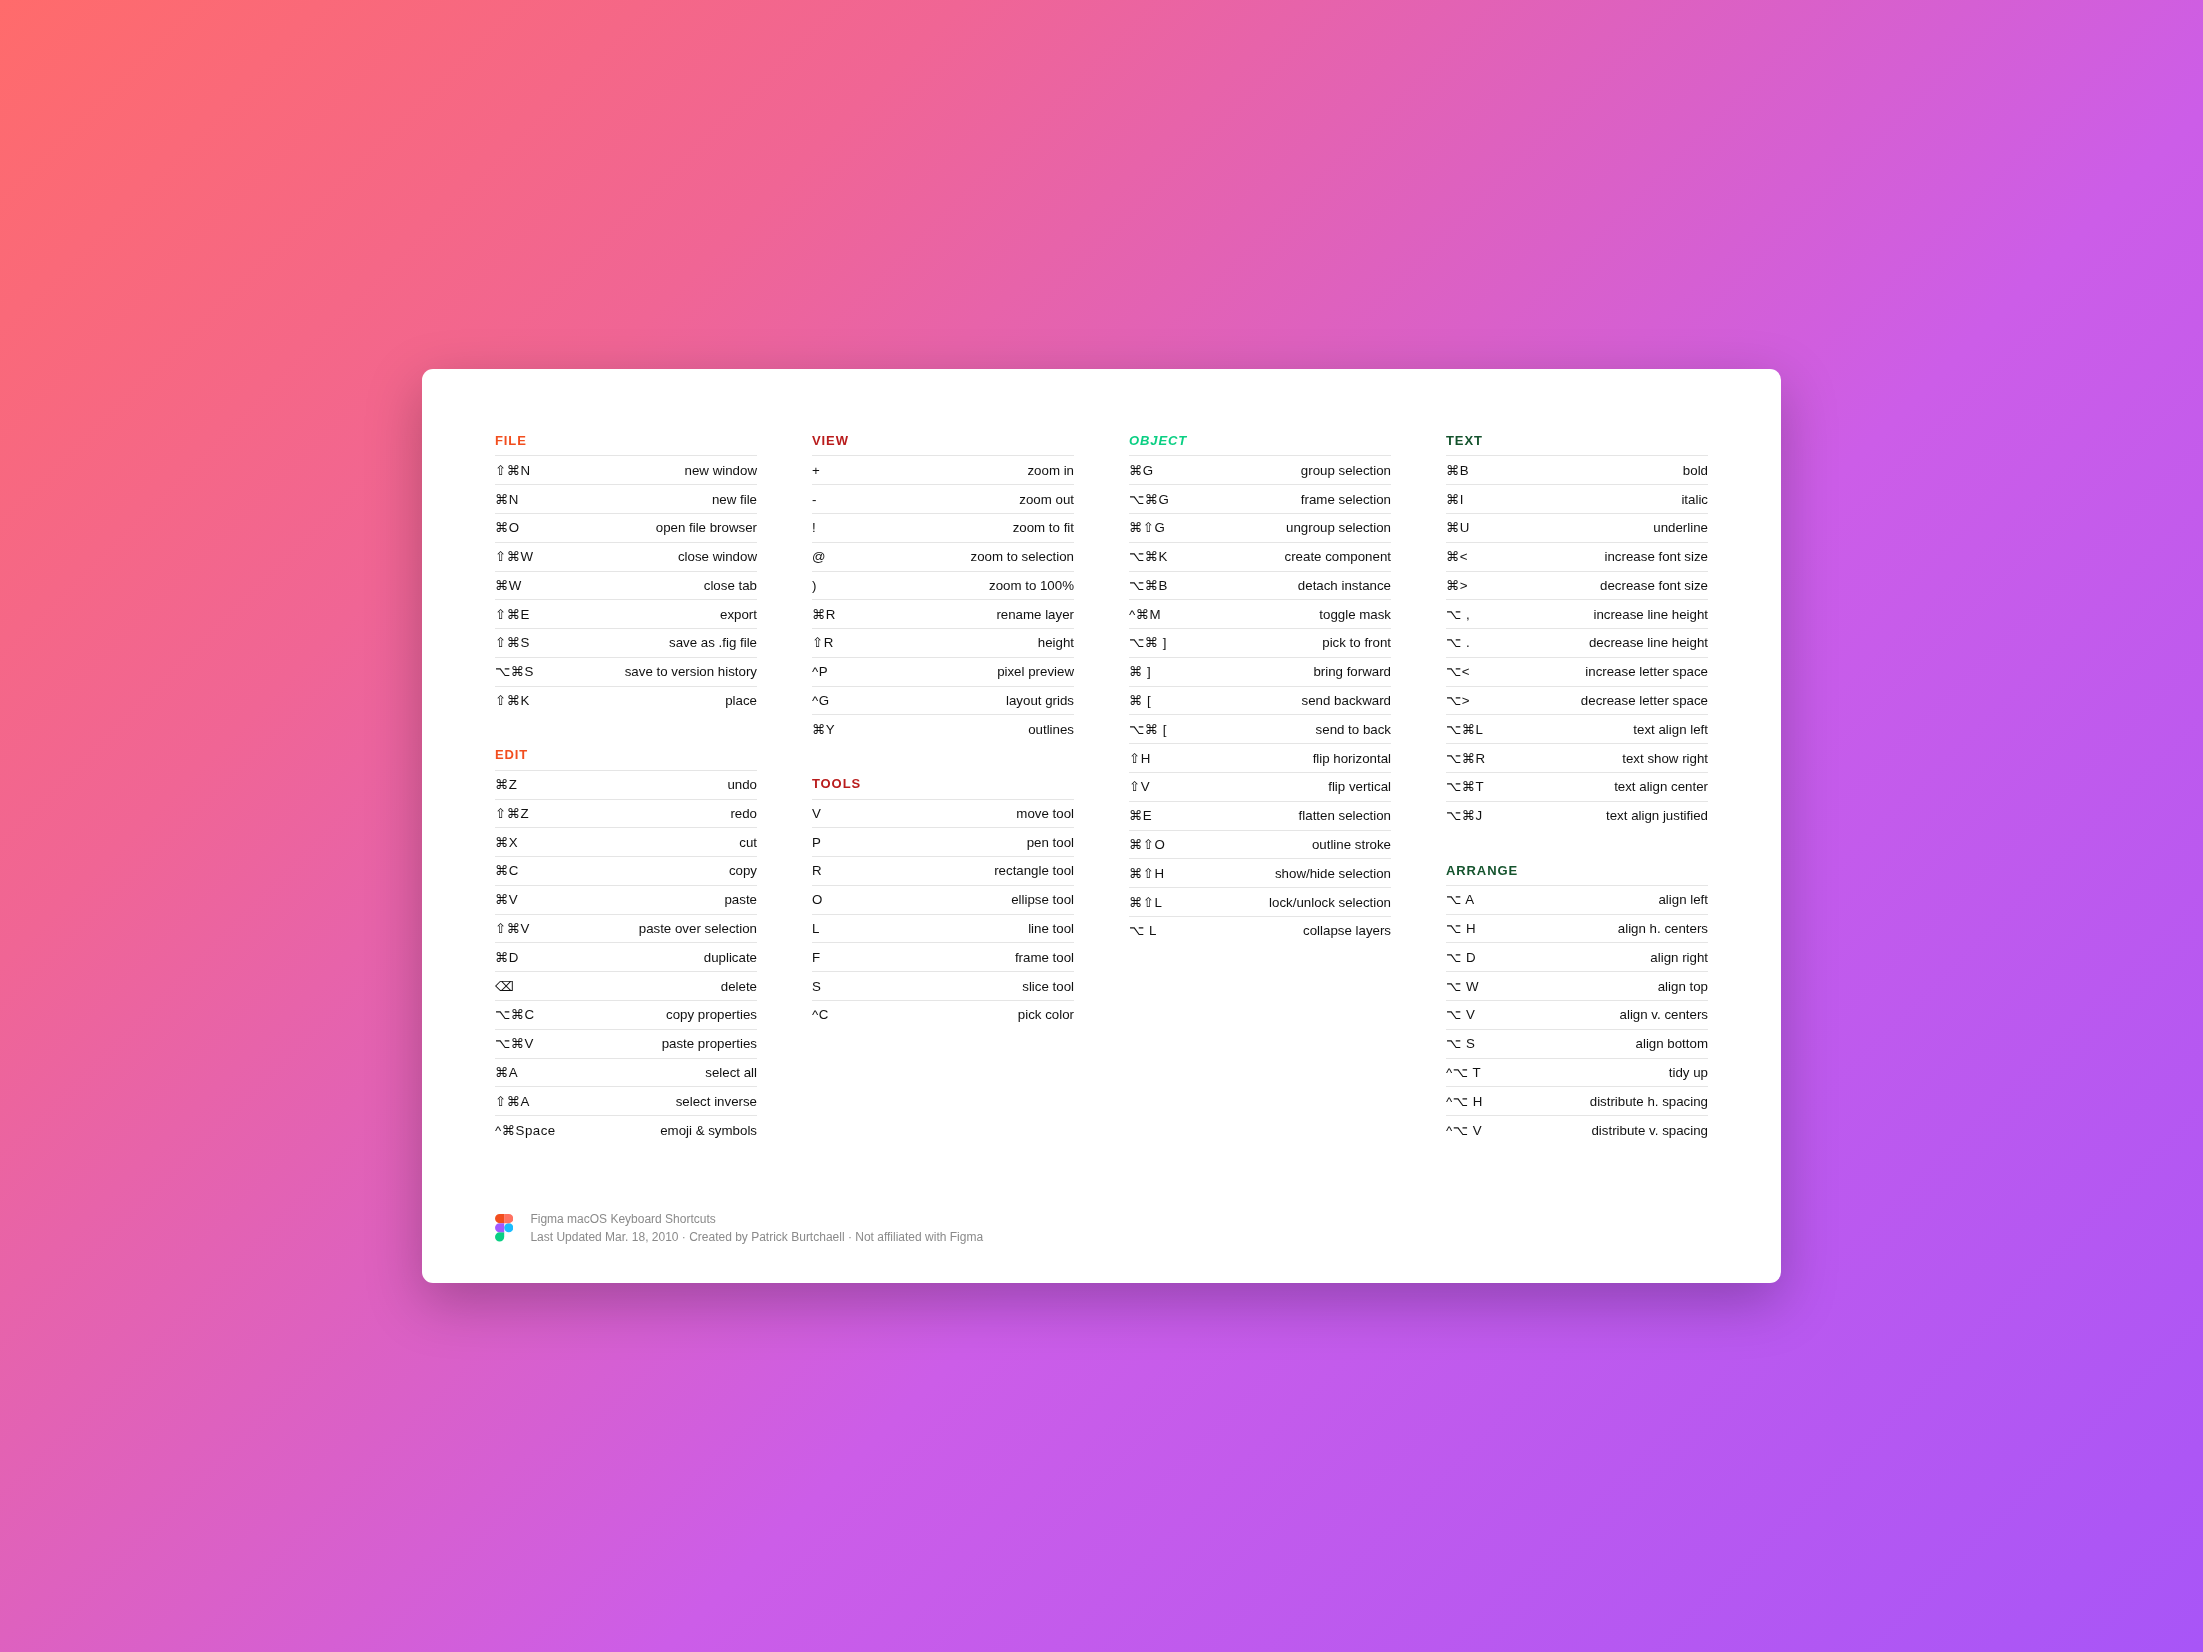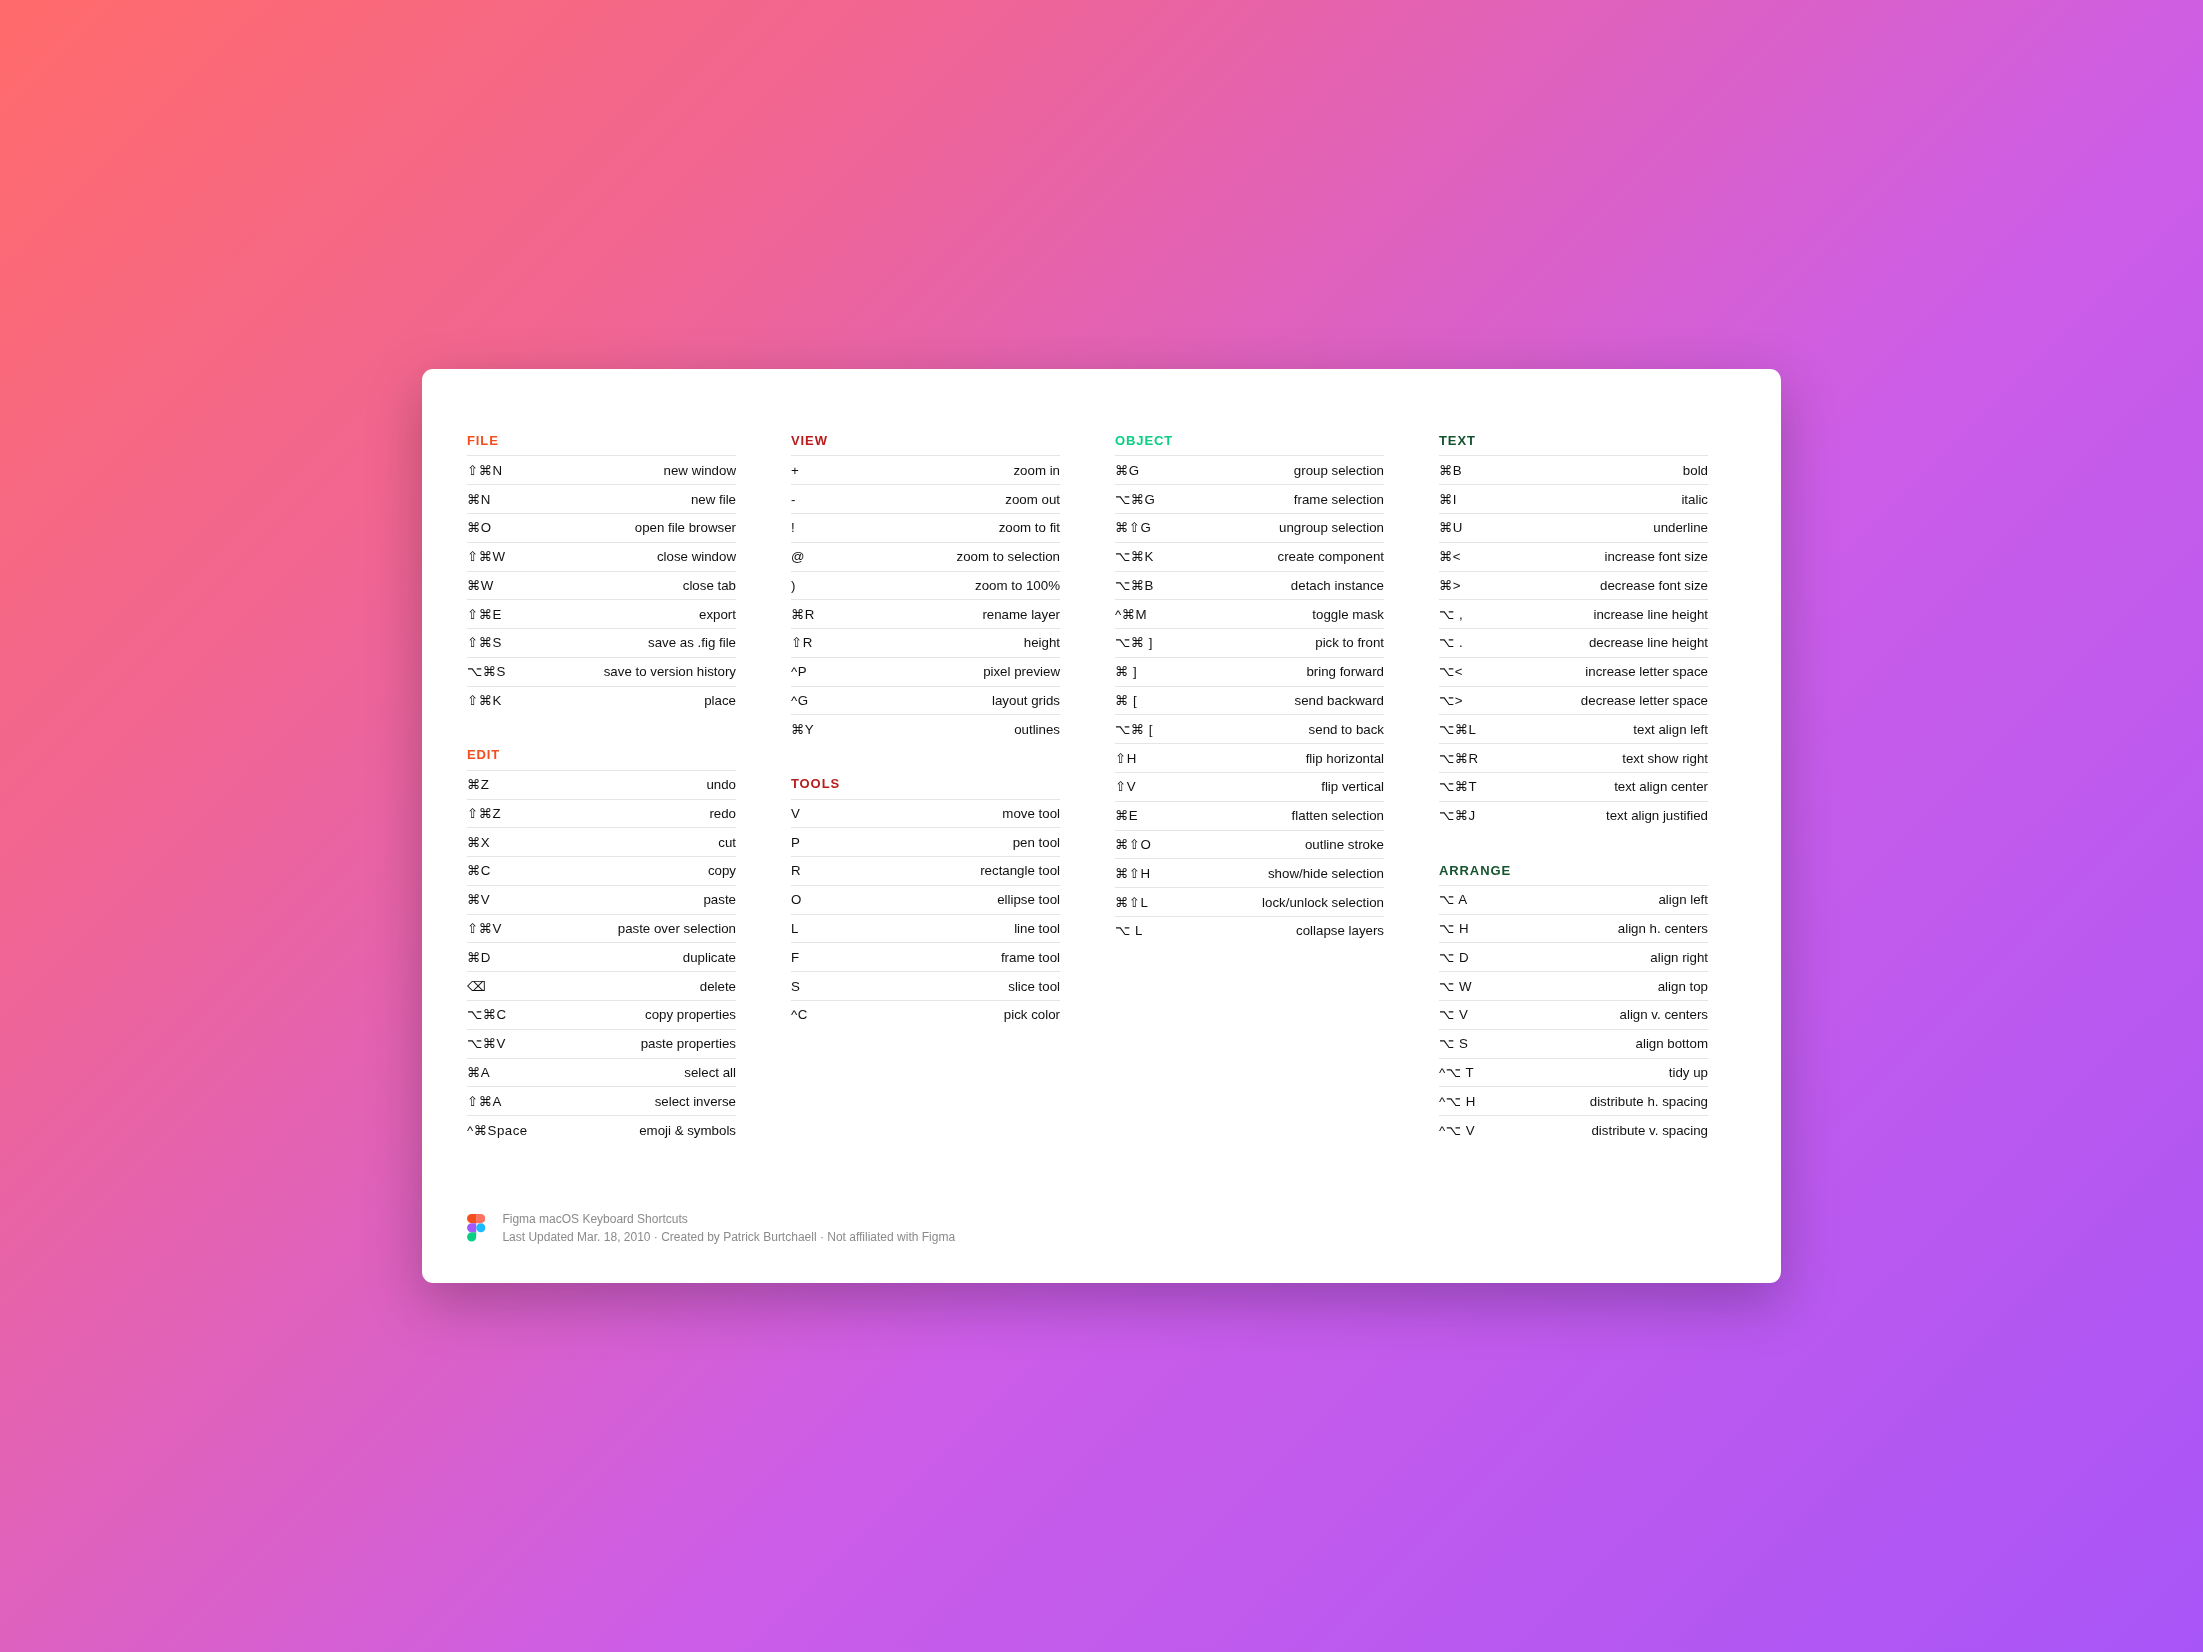--- a/index.html
+++ b/index.html
@@ -10,21 +10,21 @@
     padding: 37px;
     display: flex;
     align-items: center;
     justify-content: center;
   }
   .card {
     background: #fff;
     border-radius: 11px;
     width: 100%;
     max-width: 1359px;
-    padding: 64px 73px 37px 45px;
+    padding: 64px 73px 37px 73px;
     box-shadow: 0 18.4px 55px rgba(0,0,0,0.25);
   }
   .columns {
     display: grid;
     grid-template-columns: repeat(4, 1fr);
     gap: 55px;
   }
   .section { margin-bottom: 33px; }
   .section-title {
     font-size: 13px;
@@ -52,21 +52,21 @@
     font-size: 12px;
     line-height: 1.5;
   }
   .figma-logo {
     width: 18.4px;
     height: 27.5px;
     flex-shrink: 0;
   }
   .c-orange { color: #F24E1E; }
   .c-purple { color: #b91c1c; }
-  .c-green  { color: #0ACF83; }
+  .c-green  { color: #0ACF83; font-style: italic; }
   .c-blue   { color: #14532d; }
 </style>
 </head>
 <body>
 
 <div class="card">
   <div class="columns" id="columns-root">
       <div class="column">
         <div class="section">
           <div class="section-title c-orange">FILE</div>

